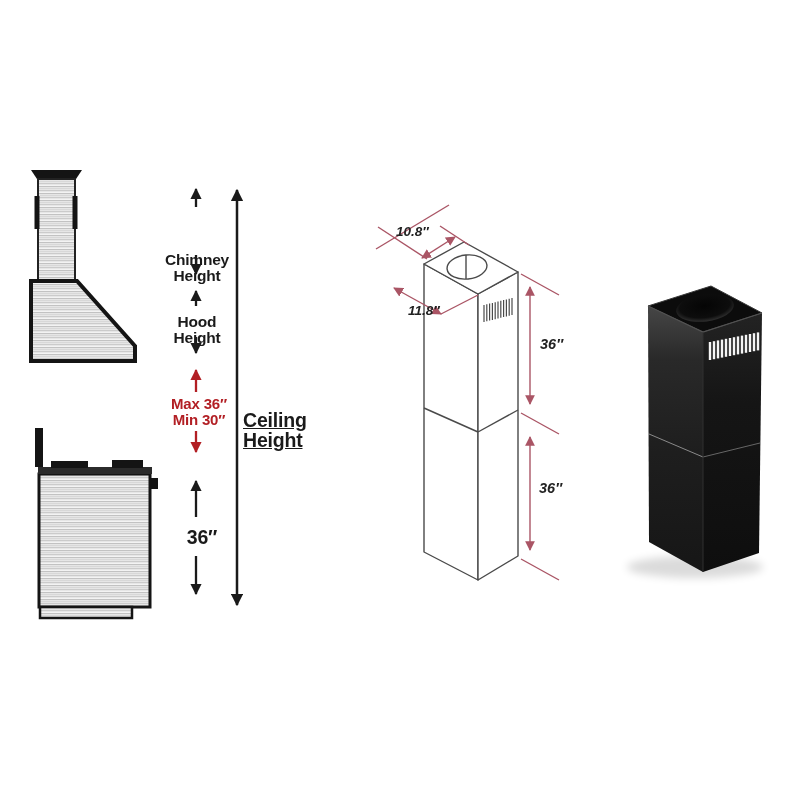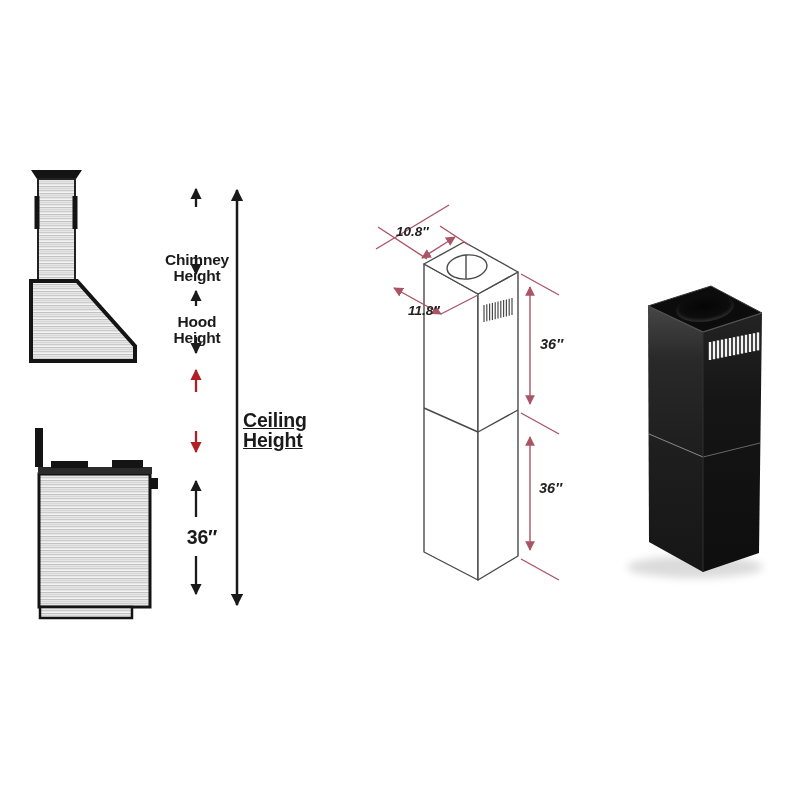--- a/index.html
+++ b/index.html
@@ -181,20 +181,24 @@
 <div class="lbl two15" style="left:153px;top:212px;width:88px;margin-top:40px;">
   <span>Chimney</span>
   <span>Height</span>
 </div>
 
 <div class="lbl two15" style="left:153px;top:314px;width:88px;">
   <span>Hood</span>
   <span>Height</span>
 </div>
 
+<div class="lbl red clear15" style="left:153px;top:396px;width:92px;">
+  <span>Max 36″</span>
+  <span>Min 30″</span>
+</div>
 
 <div class="lbl ceil" style="left:243px;top:410px;width:80px;">
   <span>Ceiling</span>
   <span>Height</span>
 </div>
 
 <div class="lbl big36" style="left:178px;top:526px;width:48px;">
   <span>36″</span>
 </div>
 

